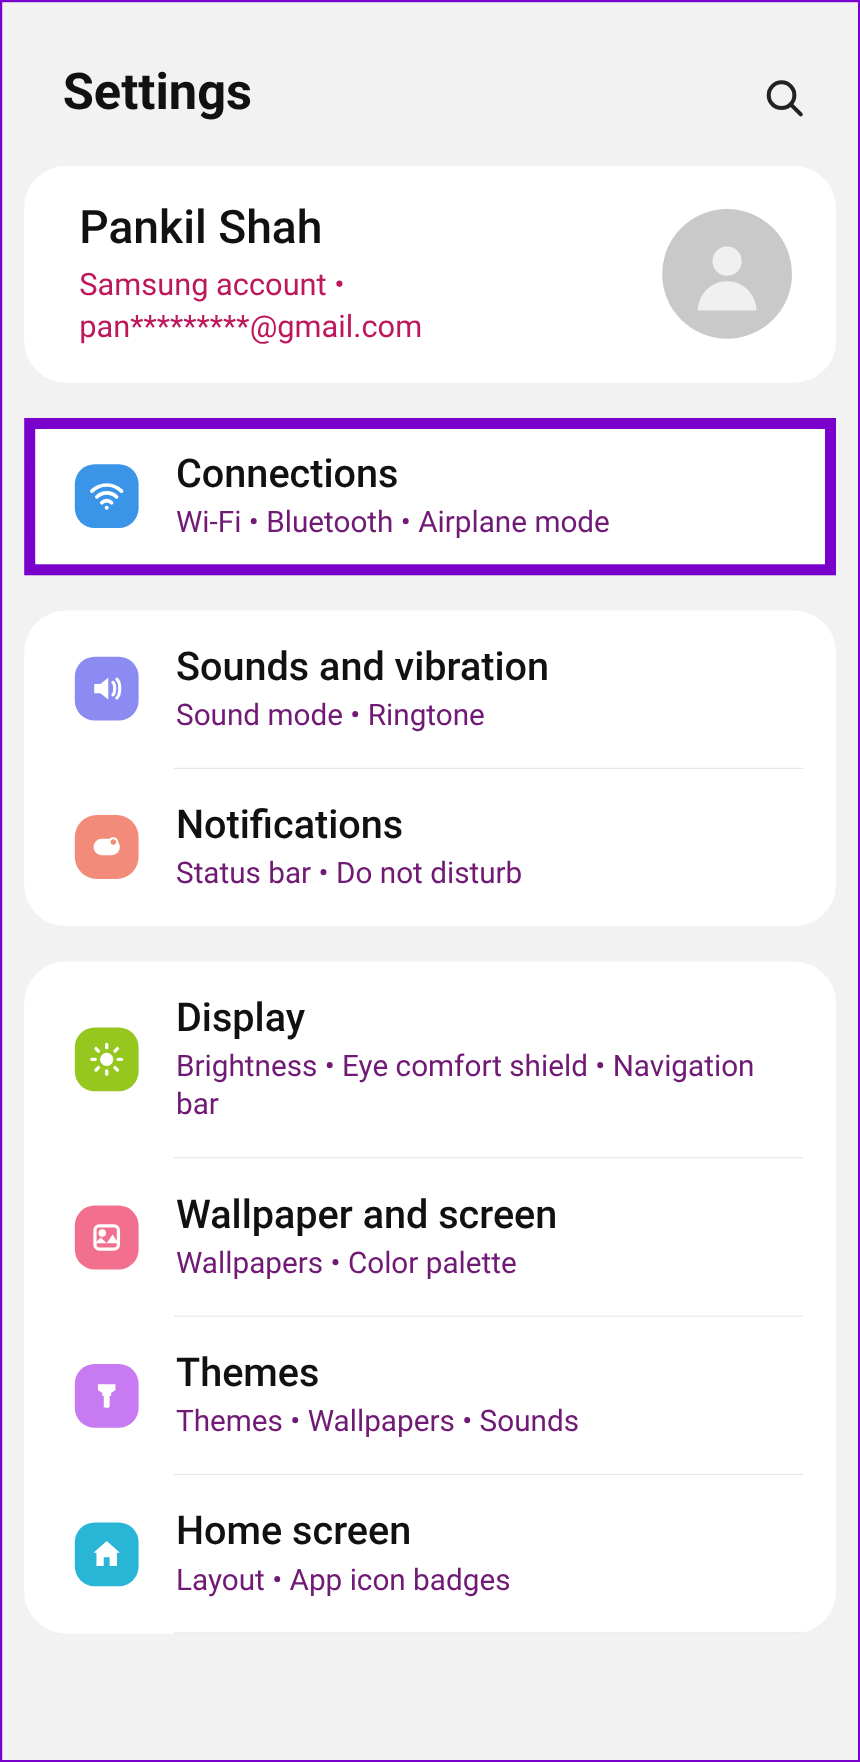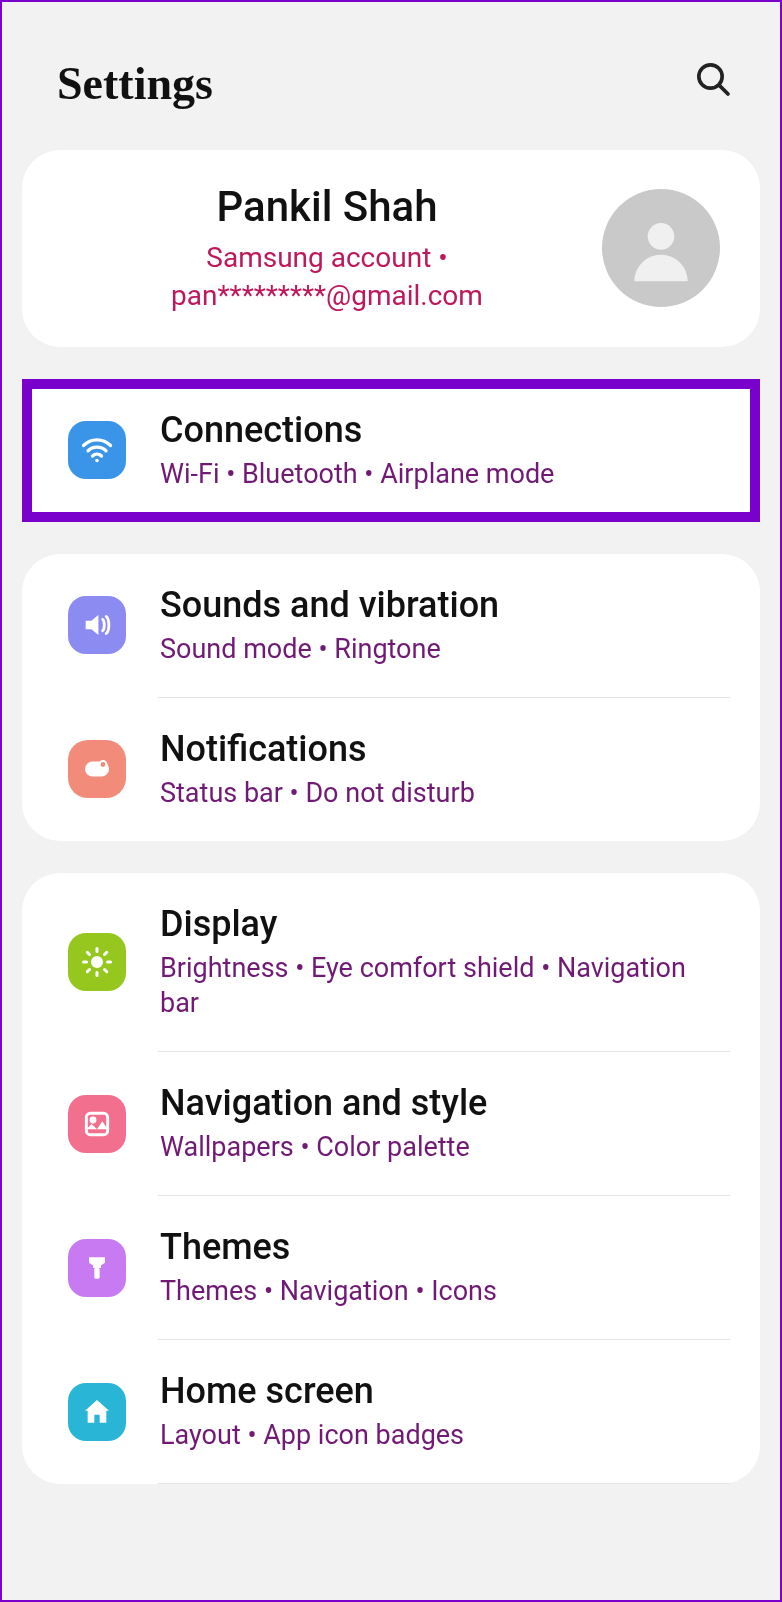--- a/index.html
+++ b/index.html
@@ -6,24 +6,23 @@
   body {
     width: 782px;
     height: 1602px;
     background: #f2f2f2;
     font-family: -apple-system, BlinkMacSystemFont, "Segoe UI", Roboto, sans-serif;
     border: 2px solid #7a00cc;
     overflow: hidden;
   }
   .header {
     display: flex;
-    align-items: flex-start;
+    align-items: flex-end;
     justify-content: space-between;
     padding: 55px 45px 40px 55px;
-    font-family: Liberation Serif, serif;
   }
   .header h1 {
     font-size: 46px;
     font-weight: 700;
     color: #111;
   }
   .search-btn {
     width: 44px; height: 44px;
     display:flex;align-items:center;justify-content:center;
     color:#222;
@@ -33,21 +32,21 @@
     border-radius: 38px;
     margin: 0 20px 32px 20px;
     padding: 0;
   }
   .account-card {
     display:flex;
     align-items:center;
     padding: 32px 40px 32px 50px;
     justify-content: space-between;
   }
-  .account-text { flex:1; padding-right: 20px; text-align: center;}
+  .account-text { flex:1; padding-right: 20px;}
   .account-name { font-size: 42px; font-weight:500; color:#111; margin-bottom:8px;}
   .account-sub { font-size: 28px; color:#be185d; line-height:1.35;}
   .avatar {
     width: 118px; height:118px; border-radius:50%;
     background:#c9c9c9;
     display:flex;align-items:center;justify-content:center;
     flex-shrink:0;
     color:#f0f0f0;
   }
   .item {
@@ -178,35 +177,35 @@
   <div class="divider"></div>
   <div class="item">
     <div class="icon-wrap icon-wallpaper">
       <svg width="32" height="32" viewBox="0 0 24 24" fill="none" stroke="white" stroke-width="2.2">
         <rect x="4" y="4" width="16" height="16" rx="3"></rect>
         <path d="M4 16l4-4 4 4 4-6 4 6" fill="white" stroke="none"></path>
         <circle cx="9" cy="9" r="1.5" fill="white"></circle>
       </svg>
     </div>
     <div class="item-text">
-      <div class="item-title">Navigation and style</div>
+      <div class="item-title">Wallpaper and screen</div>
       <div class="item-sub">Wallpapers  •  Color palette</div>
     </div>
   </div>
   <div class="divider"></div>
   <div class="item">
     <div class="icon-wrap icon-themes">
       <svg width="32" height="32" viewBox="0 0 24 24" fill="white">
         <path d="M6 4h12v4l-3 2v2H9v-2L6 8V4z"></path>
         <rect x="10" y="12" width="4" height="8" rx="1"></rect>
       </svg>
     </div>
     <div class="item-text">
       <div class="item-title">Themes</div>
-      <div class="item-sub">Themes  •  Navigation  •  Icons</div>
+      <div class="item-sub">Themes  •  Wallpapers  •  Sounds</div>
     </div>
   </div>
   <div class="divider"></div>
   <div class="item">
     <div class="icon-wrap icon-home">
       <svg width="32" height="32" viewBox="0 0 24 24" fill="white">
         <path d="M12 3l9 8h-2v9h-5v-6h-4v6H5v-9H3l9-8z"></path>
       </svg>
     </div>
     <div class="item-text">

